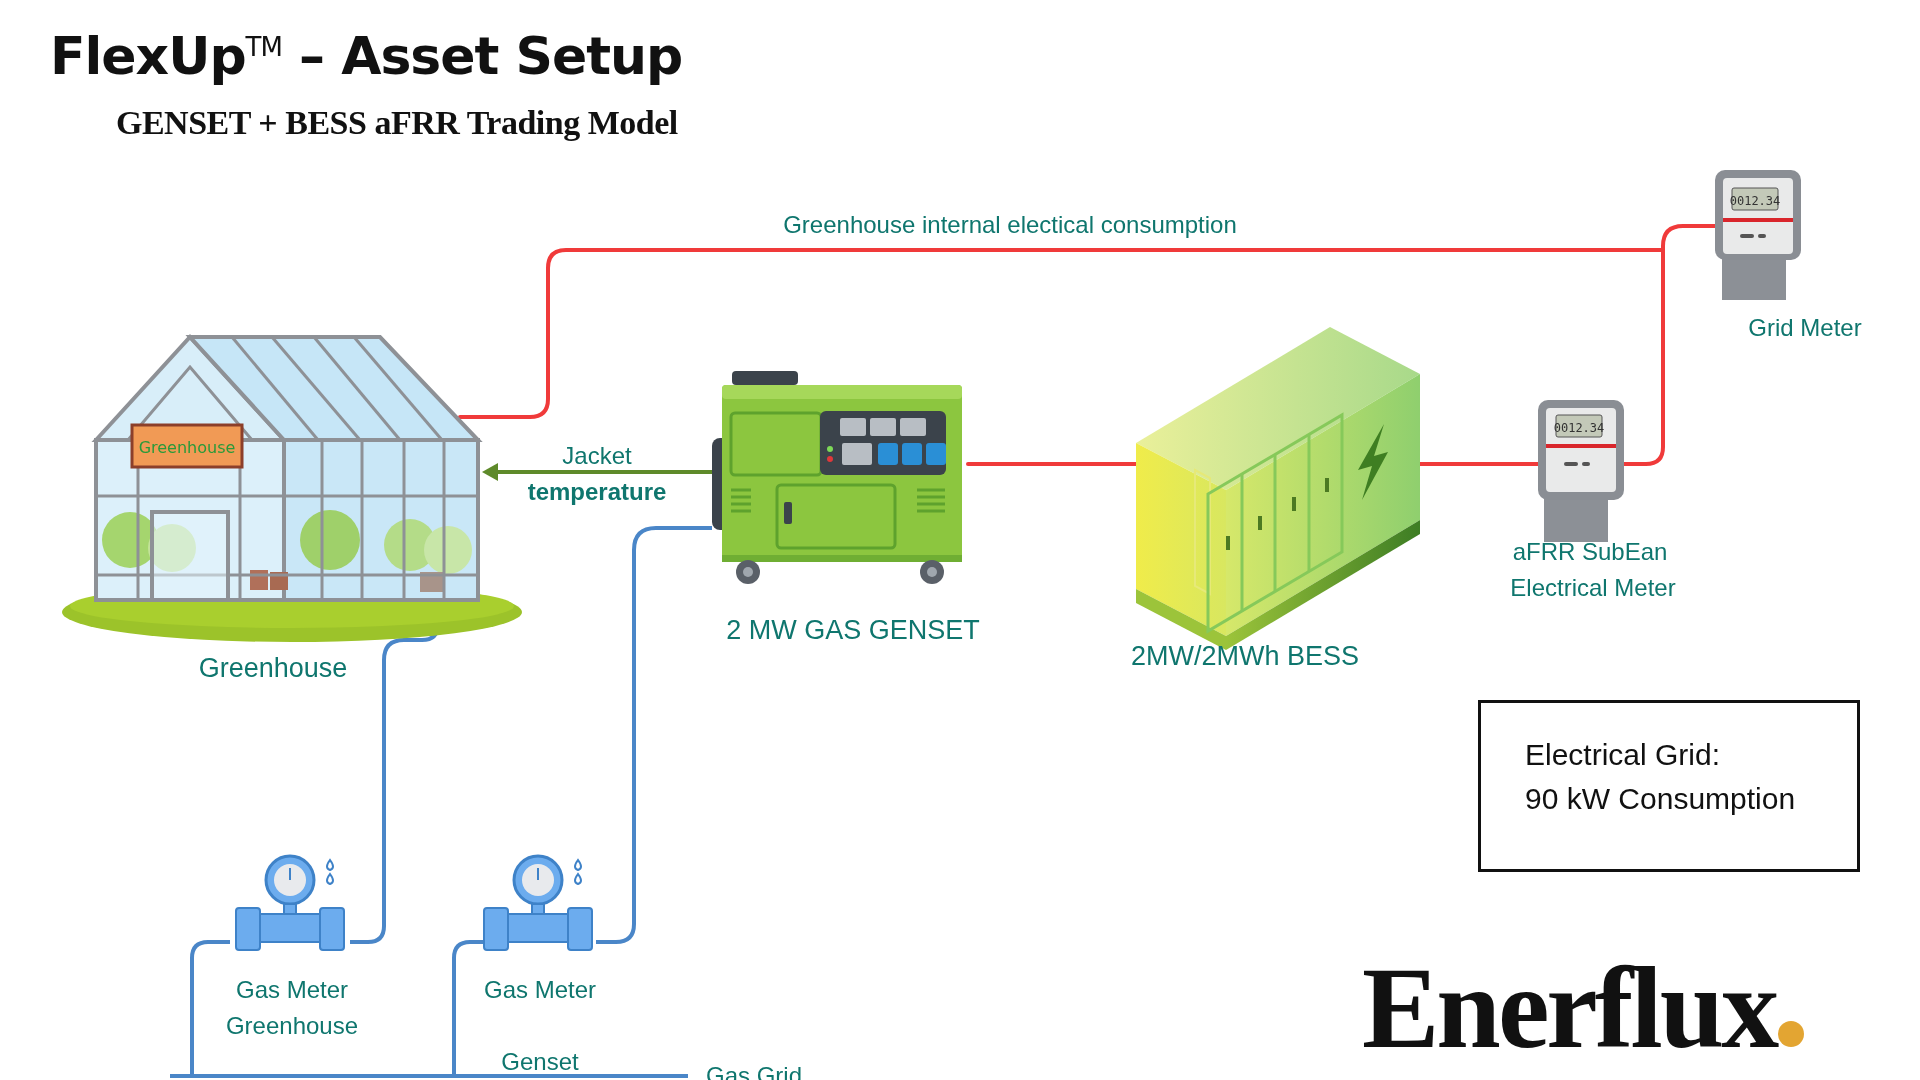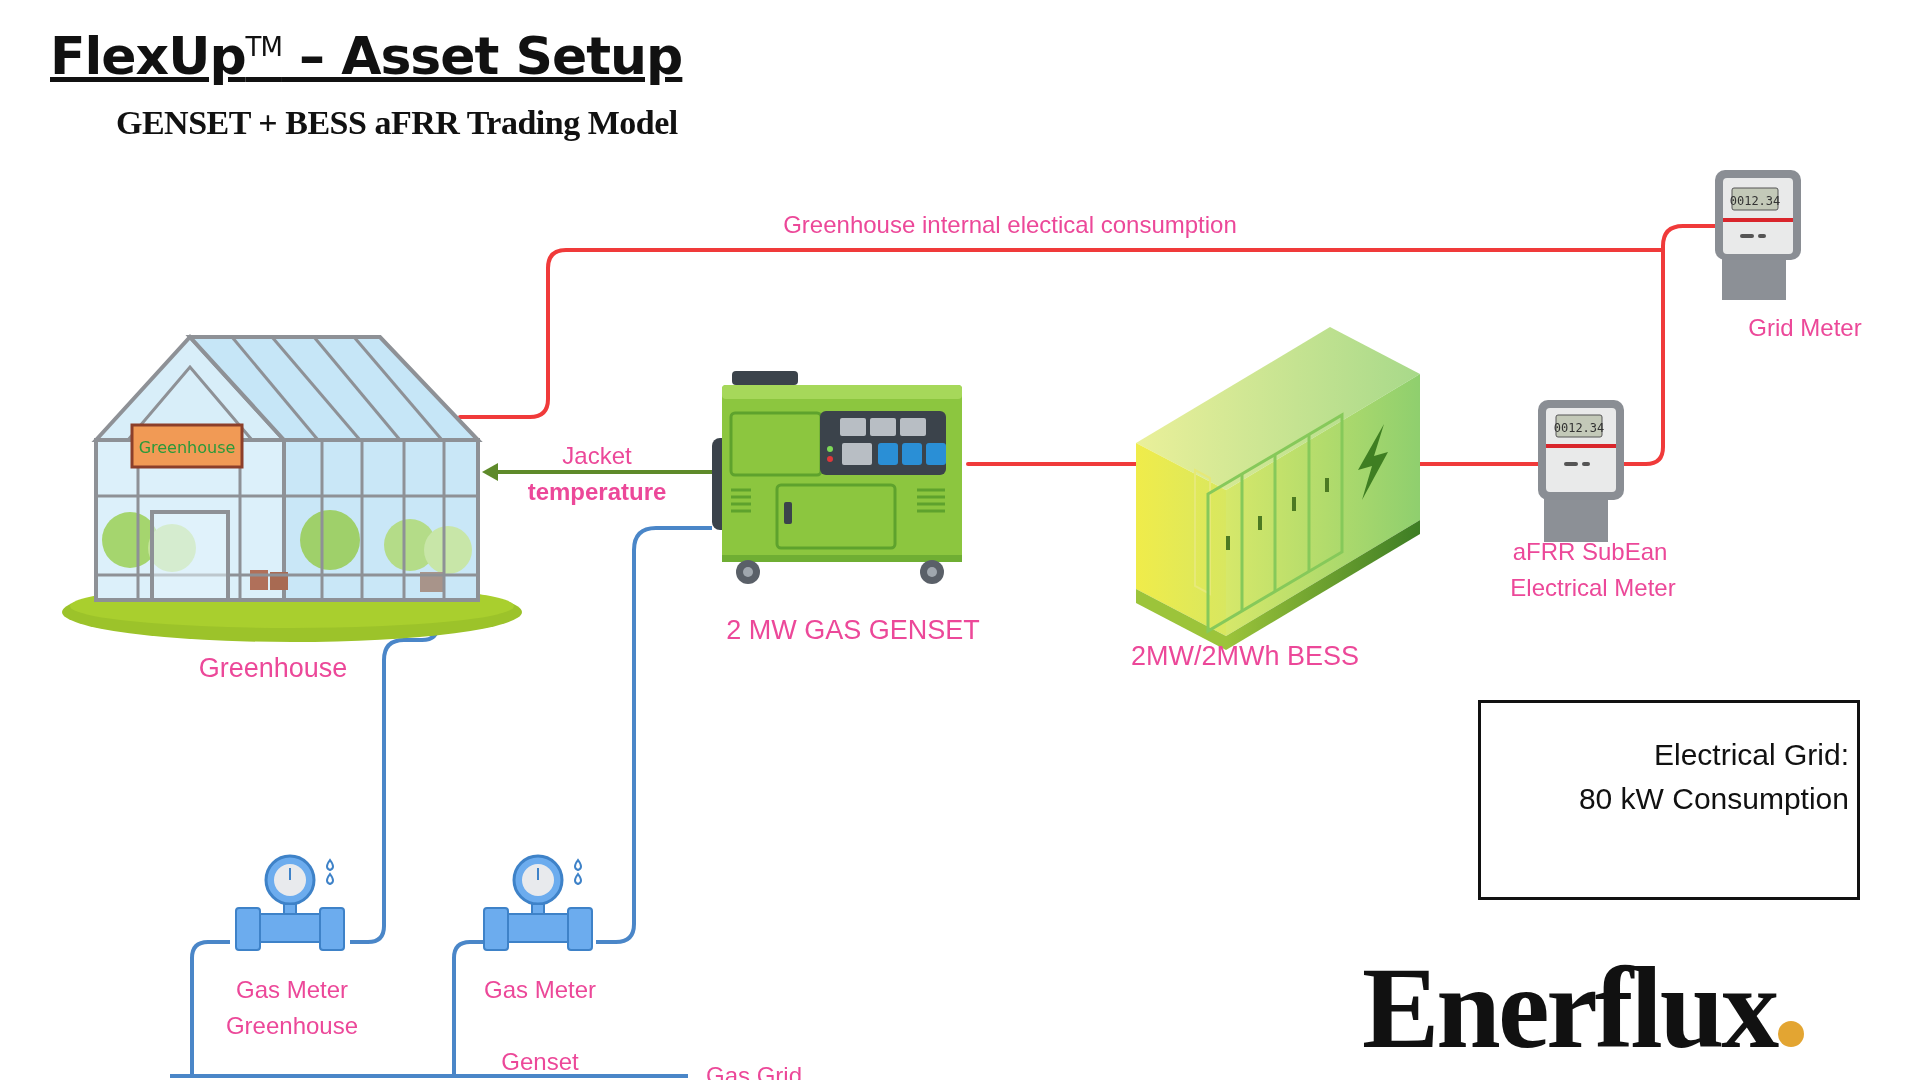--- a/index.html
+++ b/index.html
@@ -1,24 +1,24 @@
 <!DOCTYPE html>
 <html><head>
 <meta charset="utf-8">
 <style>
   html, body { margin:0; padding:0; background:#ffffff; }
   body { width:1920px; height:1080px; position:relative; overflow:hidden; font-family:"Liberation Sans", sans-serif; color:#111; }
   .abs { position:absolute; }
-  #title { left:50px; top:26px; font-family:"DejaVu Sans", sans-serif; font-weight:bold; font-size:52px; letter-spacing:-1px; white-space:nowrap;text-decoration:underline; }
+  #title { left:50px; top:26px; font-family:"DejaVu Sans", sans-serif; font-weight:bold; font-size:52px; letter-spacing:-1px; white-space:nowrap; }
   #title sup { font-size:26px; vertical-align:top; position:relative; top:6px; font-weight:normal; }
   #subtitle { left:116px; top:104px; font-family:Liberation Serif, serif; font-weight:bold; font-size:34px; letter-spacing:-0.5px; white-space:nowrap; }
-  .lbl { position:absolute; font-size:27px; white-space:nowrap; text-align:left; transform:translateX(-50%); line-height:36px; color:#ec4899; }
+  .lbl { position:absolute; font-size:27px; white-space:nowrap; text-align:left; transform:translateX(-50%); line-height:36px; color:#0f766e; }
   .lbl-sm { font-size:24px; line-height:36px; }
   #diagram { position:absolute; left:0; top:0; }
-  #info-box { left:1478px; top:700px; width:382px; height:200px; border:3px solid #111; box-sizing:border-box; padding:30px 8px 0 44px; font-size:30px; line-height:44px;text-align:right; }
+  #info-box { left:1478px; top:700px; width:382px; height:172px; border:3px solid #111; box-sizing:border-box; padding:30px 8px 0 44px; font-size:30px; line-height:44px; }
   #logo { left:1362px; top:950px; font-family:Liberation Serif, serif; font-weight:bold; font-size:116px; letter-spacing:-3px; line-height:1; white-space:nowrap; }
   #logo-dot { display:inline-block; width:26px; height:26px; border-radius:50%; margin-left:2px; }
 </style>
 </head>
 <body>
 
 <div id="title" class="abs"><span>FlexUp</span><sup>TM</sup><span> – Asset Setup</span></div>
 <div id="subtitle" class="abs">GENSET + BESS aFRR Trading Model</div>
 
 <svg id="diagram" width="1920" height="1080" viewBox="0 0 1920 1080">
@@ -224,16 +224,16 @@
 <div class="lbl lbl-sm" style="left:1593px; top:570px;">Electrical Meter</div>
 
 <div class="lbl lbl-sm" style="left:292px; top:972px;">Gas Meter</div>
 <div class="lbl lbl-sm" style="left:292px; top:1008px;">Greenhouse</div>
 <div class="lbl lbl-sm" style="left:540px; top:972px;">Gas Meter</div>
 <div class="lbl lbl-sm" style="left:540px; top:1044px;">Genset</div>
 <div class="lbl lbl-sm" style="left:754px; top:1058px;">Gas Grid</div>
 
 <div id="info-box" class="abs">
   <div>Electrical Grid:</div>
-  <div>80 kW Consumption</div>
+  <div>90 kW Consumption</div>
 </div>
 
 <div id="logo" class="abs"><span>Enerflux</span><span id="logo-dot" style="background: rgb(227, 165, 50);"></span></div>
 
 </body></html>

